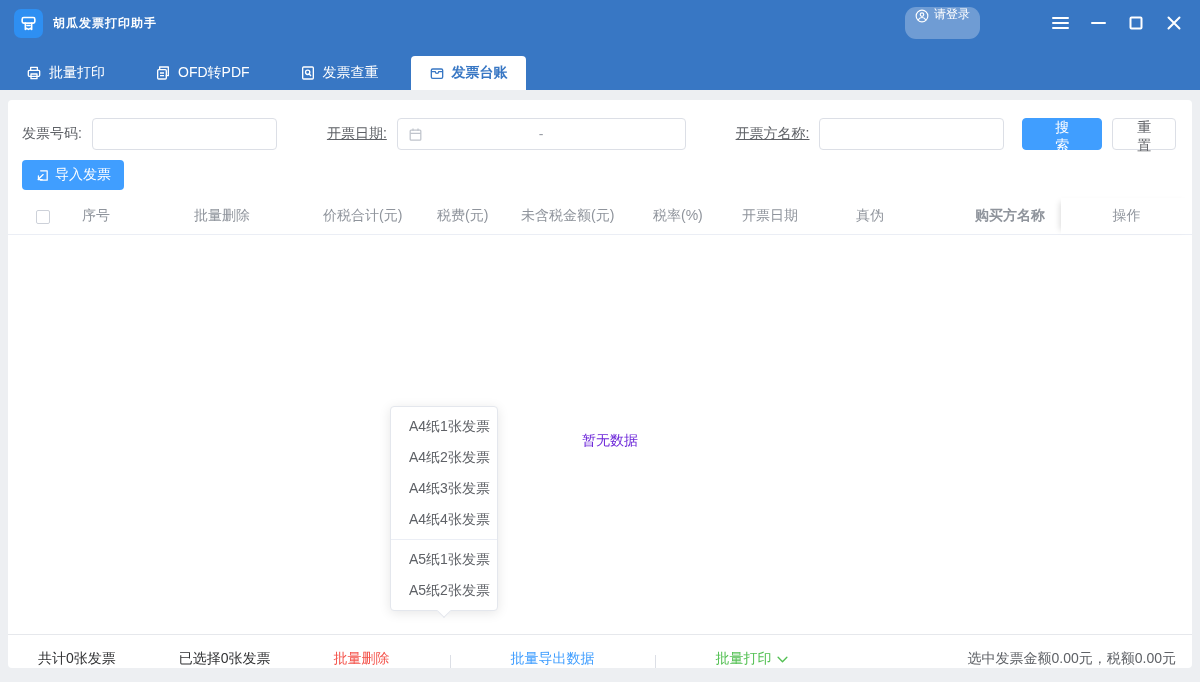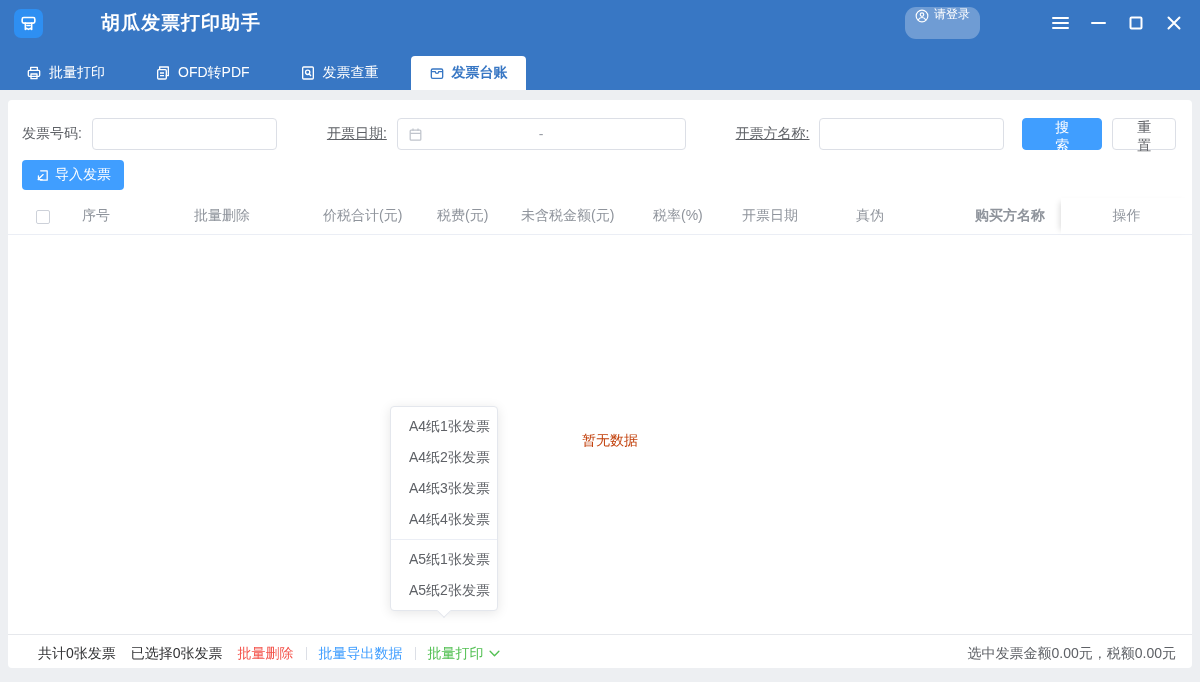--- a/index.html
+++ b/index.html
@@ -4,21 +4,21 @@
 <style>
   * { margin:0; padding:0; box-sizing:border-box; font-family:"Liberation Sans","DejaVu Sans",sans-serif; }
   html,body { width:1200px; height:682px; overflow:hidden; background:#EDEFF2; }
   .window { position:relative; width:1200px; height:682px; }
 
   
   .titlebar { position:absolute; top:0; left:0; right:0; height:46px; background:#3877C4;
               display:flex; align-items:center; justify-content:space-between; padding:0 16px 0 14px; }
   .title-left { display:flex; align-items:center; gap:10px; }
   .logo { width:29px; height:29px; border-radius:7px; background:#2E8FF2; display:flex; align-items:center; justify-content:center; }
-  .app-title { color:#FFFFFF; font-size:19px; font-weight:bold; letter-spacing:1px;margin-left:48px; }
+  .app-title { color:#FFFFFF; font-size:12px; font-weight:bold; letter-spacing:1px; }
   .title-right { display:flex; align-items:center; }
   .login-pill { height:29px; border-radius:11px; background:rgba(255,255,255,.28); color:#fff;
                 display:flex; align-items:flex-end; gap:5px; padding:16px 10px; font-size:12px; cursor:pointer; margin-right:52px; }
   .winbtn { width:20px; height:20px; display:flex; align-items:center; justify-content:center; color:#fff; margin-left:18px; cursor:pointer; }
 
   
   .tabbar { position:absolute; top:46px; left:0; right:0; height:44px; background:#3877C4;
             display:flex; align-items:flex-end; padding-left:8px; }
   .tab { height:34px; display:flex; align-items:center; gap:7px; padding:0 18px; margin-right:14px;
          color:#FFFFFF; font-size:14px; cursor:pointer; border-radius:4px 4px 0 0; }
@@ -61,33 +61,33 @@
   .th-6 { width:114px; }
   .th-7 { width:119px; }
   .th-8 { width:86px;font-weight:bold; }
   .th-ops { flex:1; text-align:center; align-self:stretch; display:flex; align-items:center; justify-content:center;
             box-shadow:-5px 0 6px -4px rgba(0,0,0,.15); }
   .checkbox { display:inline-block; width:14px; height:14px; border:1px solid #CDD1D9; border-radius:2px;
               background:#fff; cursor:pointer; vertical-align:middle; }
 
   
   .tbody { flex:1; position:relative; display:flex; align-items:center; justify-content:center; }
-  .empty-text { color:#c2410c; font-size:14px; margin-left:20px;margin-top:12px; }
+  .empty-text { color:#6d28d9; font-size:14px; margin-left:20px;margin-top:12px; }
 
   
   .print-menu { position:absolute; left:390px; top:406px; width:108px; background:#fff;
                 border:1px solid #E4E7ED; border-radius:4px; box-shadow:0 2px 12px rgba(0,0,0,.1); z-index:20; padding:4px 0; }
   .pm-item { height:31px; line-height:31px; padding-left:18px; font-size:14px; color:#5E6166; cursor:pointer; white-space:nowrap; }
   .pm-divider { height:0; border-top:1px solid #EBEEF5; margin:4px 0; }
   .pm-arrow { position:absolute; left:48px; bottom:-6px; width:10px; height:10px; background:#fff;
               border-right:1px solid #E4E7ED; border-bottom:1px solid #E4E7ED; transform:rotate(45deg); }
 
   
-  .pfooter { flex:0 0 34px; border-top:1px solid #E6E8EC; display:flex; align-items:center;
-             padding:4px 16px 0 30px; font-size:14px; }
+  .pfooter { flex:0 0 34px; border-top:1px solid #E6E8EC; display:flex; align-items:flex-end;
+             padding:4px 16px 0 30px; font-size:14px;gap:48px; }
   .f-text { color:#303133; margin-right:15px; }
   .f-link { cursor:pointer; }
   .f-del { color:#F4544C; margin-right:12px; }
   .f-div { width:1px; height:13px; background:#DCDFE6; margin:0 12px 0 0; }
   .f-exp { color:#409EFF; margin-right:12px; }
   .f-print { color:#53C053; display:inline-flex; align-items:center; gap:5px; }
   .f-summary { margin-left:auto; color:#5E6166; }
 
   svg { display:block; }
 </style>

